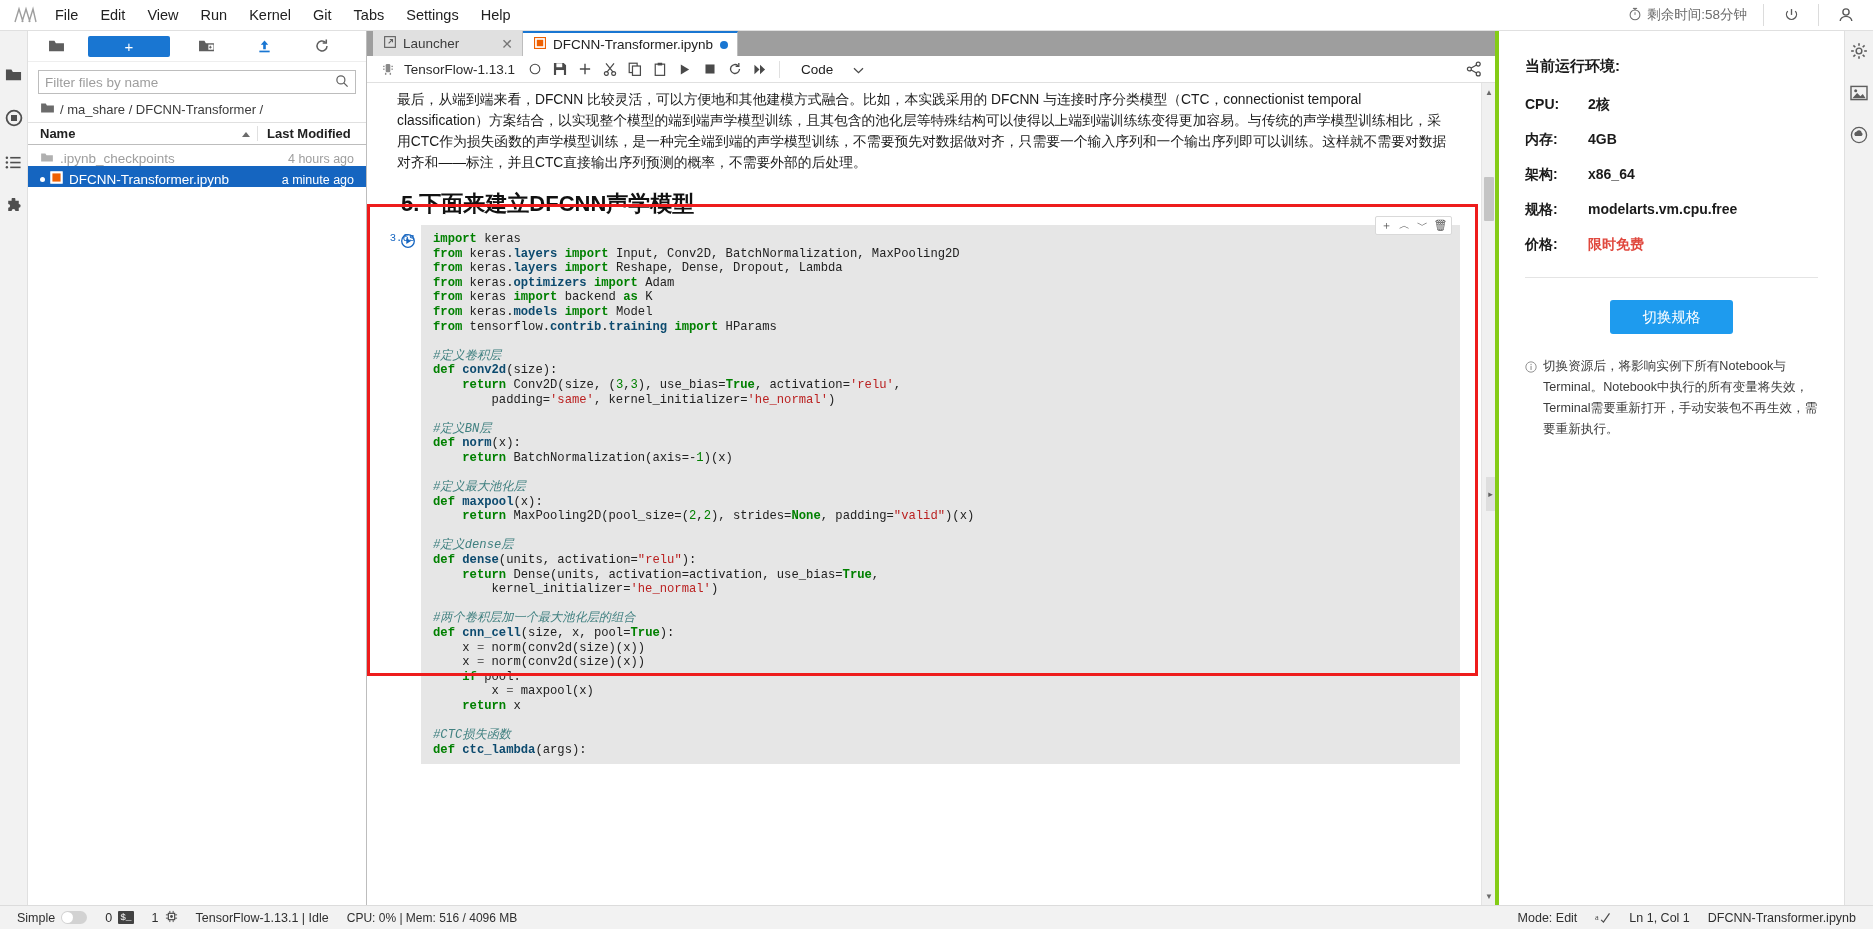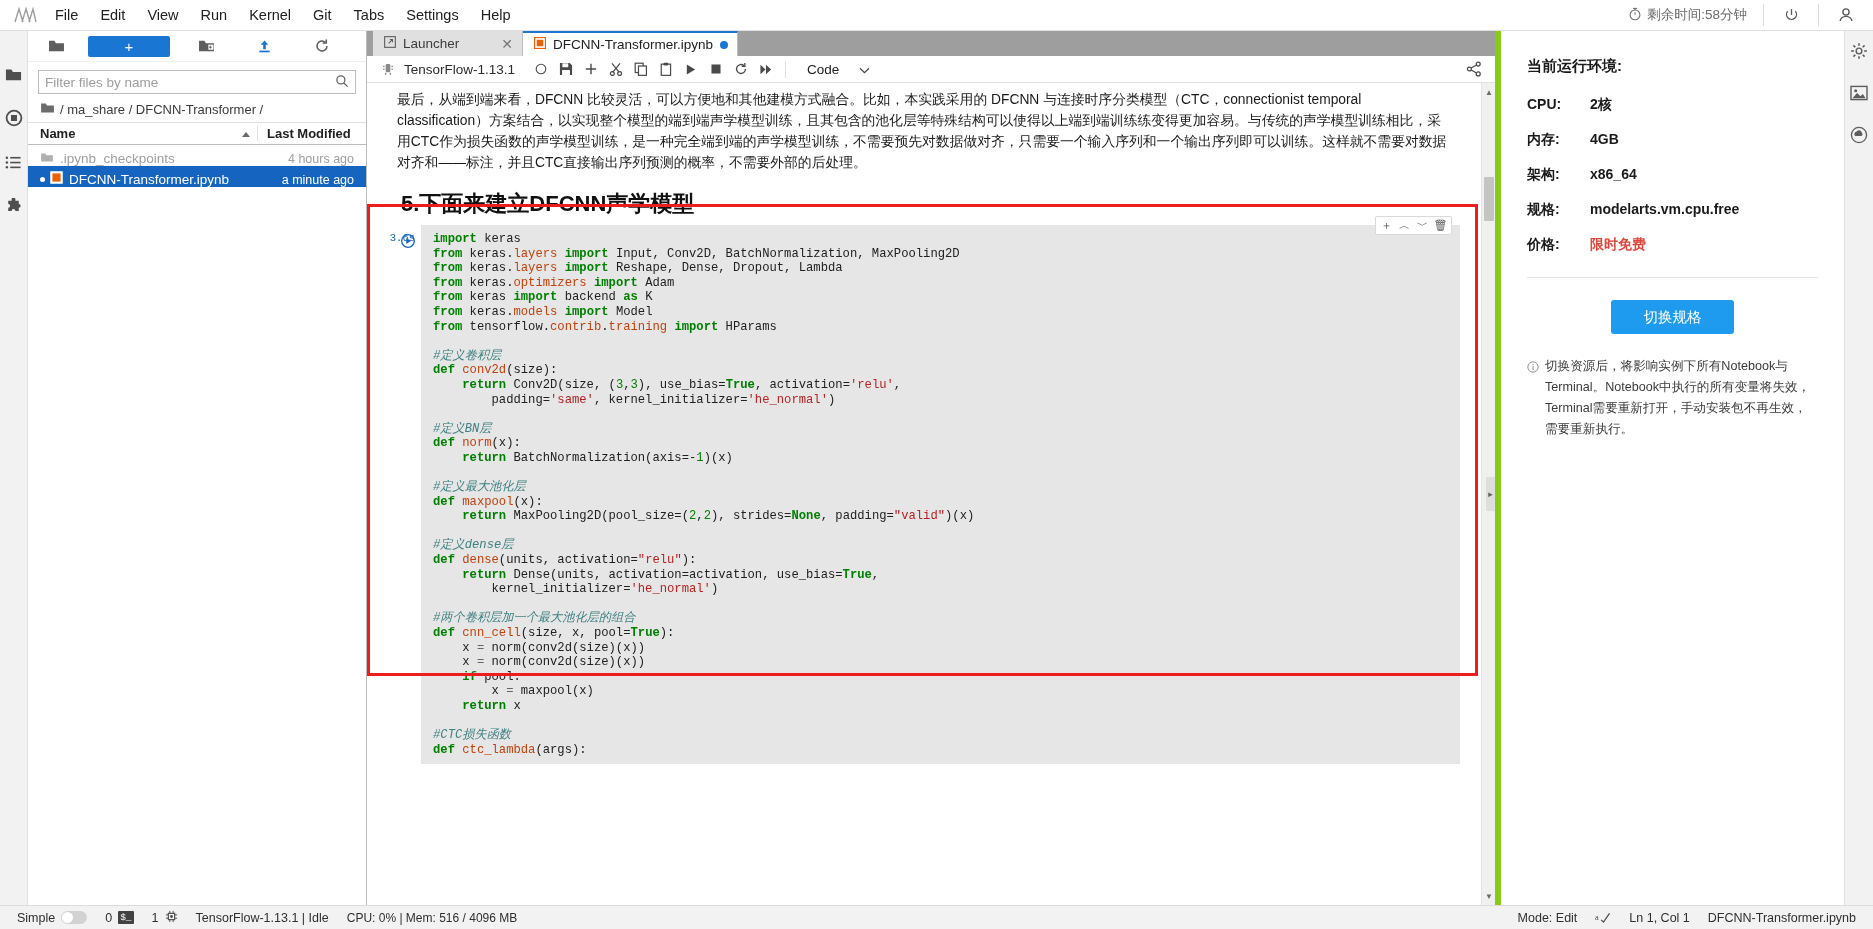--- a/index.html
+++ b/index.html
@@ -83,21 +83,21 @@
   }
   .tab.active { background: #fff; color: #212121; border-top: 2px solid #1976d2; }
   .tab .tclose { margin-left: auto; color: #757575; font-size: 14px; }
   .tab .tdirty { margin-left: auto; width: 8px; height: 8px; border-radius: 50%; background: #1976d2; }
 
   .nbtoolbar {
     height: 27px; background: #fff; border-bottom: 1px solid #e0e0e0;
     display: flex; align-items: center; padding: 0 8px; gap: 0;
   }
   .tb-ic { width: 25px; height: 25px; display: flex; align-items: center; justify-content: center; color: #525252; cursor: pointer; font-size: 14px; }
-  .tb-kernelname { font-size: 13.5px; color: #2b2b2b; margin: 0 13px 0 4px; }
+  .tb-kernelname { font-size: 13.5px; color: #2b2b2b; margin: 0 7px 0 4px; }
   .tb-sep { width: 1px; height: 17px; background: #e0e0e0; margin: 0 7px; }
   .tb-select {
     display: flex; align-items: center; gap: 20px; font-size: 13.5px; color: #212121;
     border: none; padding: 0 4px; margin-left: 10px; cursor: pointer;
   }
   .tb-share { margin-left: auto; width: 26px; height: 26px; display: flex; align-items: center; justify-content: center; color: #4a4a4a; cursor: pointer; }
 
   .nbscroll { flex: 1 1 auto; background: #fff; position: relative; overflow: hidden; display: flex; }
   .nbcontent { flex: 1; padding: 0 3px 0 0; min-width: 0; position: relative; }
 
@@ -114,21 +114,21 @@
     white-space: pre; overflow: hidden; color: #212121; min-width: 0;
   }
   .cellbar {
     position: absolute; right: 26px; top: -9px; display: flex; align-items: center;
     gap: 1px; background: #fff; border: 1px solid #d9d9d9; border-radius: 2px; padding: 1px 2px; z-index: 4;
   }
   .cellbar span { width: 17px; height: 15px; display: flex; align-items: center; justify-content: center; font-size: 11px; color: #555; cursor: pointer; }
 
   
   .kw { color: #008000; font-weight: bold; }
-  .fn { color: #c2410c; }
+  .fn { color: #0c4a6e; font-weight: bold; }
   .str { color: #ba2121; }
   .num { color: #008000; }
   .cm { color: #408080; font-style: italic; }
   .bi { color: #008000; font-weight: bold; }
   .op { color: #666; }
 
   
   .redbox {
     position: absolute; border: 3px solid #ee1c1c; pointer-events: none; z-index: 10;
   }
@@ -140,21 +140,21 @@
 
   
   .main-handle {
     position: absolute; right: 0; top: 50%; transform: translateY(-50%);
     width: 9px; height: 34px; background: #dedede; display: flex; align-items: center; justify-content: center;
     color: #5e5e5e; font-size: 9px; z-index: 6; cursor: pointer;
   }
 
   
   .rightpanel {
-    width: 349px; flex: 0 0 349px; background: #fff; border-left: 6px solid #84cc16;
+    width: 349px; flex: 0 0 349px; background: #fff; border-left: 4px solid #84cc16;
     display: flex; flex-direction: column; padding: 26px 26px 0 26px;
   }
   .rp-title { font-weight: bold; font-size: 15px; color: #1a1a1a; margin-bottom: 20px; }
   .rp-row { display: flex; align-items: baseline; margin-bottom: 17px; font-size: 14px; }
   .rp-key { font-weight: bold; width: 63px; flex: 0 0 63px; color: #1a1a1a; }
   .rp-val { font-weight: bold; color: #1a1a1a; }
   .rp-val.free { color: #e0483e; }
   .rp-hr { height: 1px; background: #e4e4e4; margin: 6px 0 22px 0; }
   .rp-btn {
     width: 123px; height: 34px; background: #1e9bee; color: #fff; border: none; border-radius: 3px;

